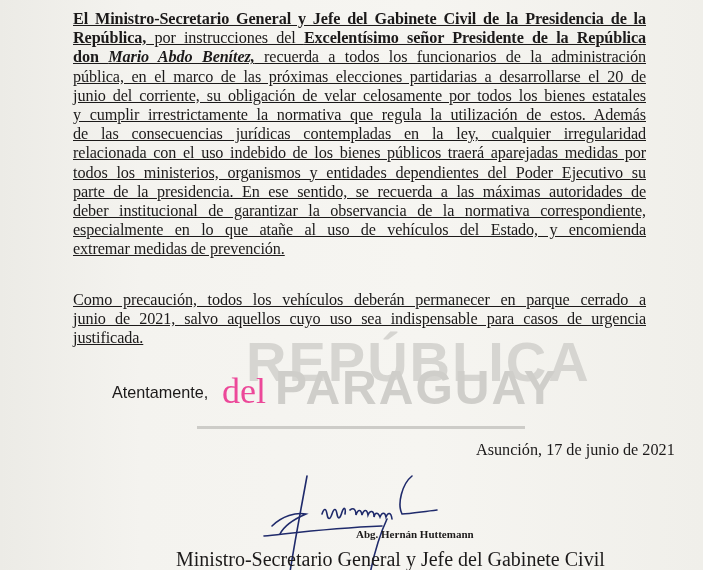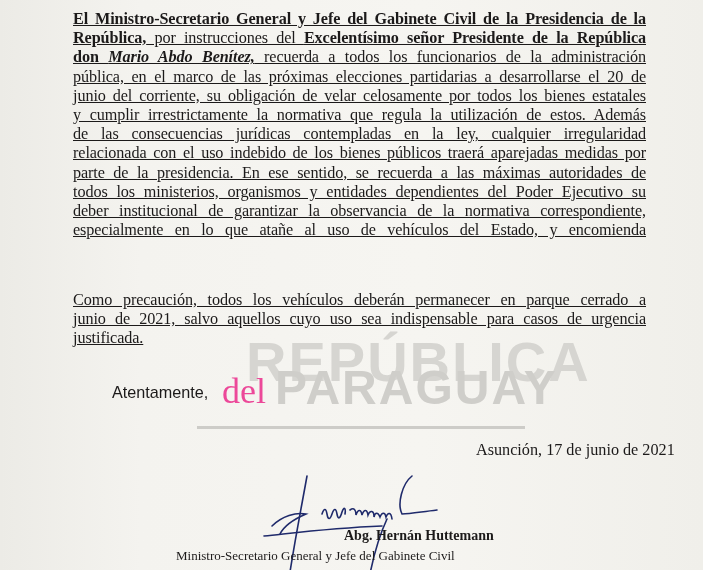--- a/index.html
+++ b/index.html
@@ -24,46 +24,47 @@
   .line.last { text-align-last:left; }
   .watermark { position:absolute; color:#d3d2ce; pointer-events:none; }
   .wm-presidencia { left:272px; top:250px; font-family:"Liberation Serif", serif; font-size:34px; color:#dcdbd7; }
   .wm-republica { left:246px; top:313px; font-family:"Liberation Sans", sans-serif; font-weight:bold; font-size:56px; letter-spacing:2px; color:#d6d5d1;margin-top:16px; }
   .wm-del { left:222px; top:370px; font-family:"Liberation Serif", serif; font-size:36px; color:#ec4899; }
   .wm-paraguay { left:275px; top:360px; font-family:"Liberation Sans", sans-serif; font-weight:bold; font-size:48px; letter-spacing:2px; color:#cfceca; }
   .wm-rule { position:absolute; left:197px; top:426px; width:328px; height:3px; background:#cdccc8; }
   .closing { position:absolute; left:112px; top:383px; font-size:16.2px; font-family:Liberation Sans, sans-serif; }
   .date { position:absolute; left:476px; top:441px; font-size:16.2px; font-family:"Liberation Serif", serif; }
   .signature { position:absolute; left:262px; top:474px; width:190px; height:100px; }
-  .signer-name { position:absolute; left:300px; top:528px; font-size:14px; font-weight:bold; font-family:"Liberation Serif", serif;padding-left:44px; }
-  .signer-title { position:absolute; left:176px; top:548px; font-size:13px; font-family:"Liberation Serif", serif; }
+  .signer-name { position:absolute; left:312px; top:528px; font-size:11px; font-weight:bold; font-family:"Liberation Serif", serif;padding-left:44px; }
+  .signer-title { position:absolute; left:176px; top:548px; font-size:20px; font-family:"Liberation Serif", serif; }
 </style>
 </head>
 <body>
 
 <div class="page">
 
   <div class="watermark wm-republica">REPÚBLICA</div>
   <div class="watermark wm-del">del</div>
   <div class="watermark wm-paraguay">PARAGUAY</div>
   <div class="wm-rule"></div>
 
   <div class="text-block p1">
       <span class="line"><span class="b">El Ministro-Secretario General y Jefe del Gabinete Civil de la Presidencia de la</span></span>
       <span class="line"><span class="b">República,</span><span> por instrucciones del </span><span class="b">Excelentísimo señor Presidente de la República</span></span>
       <span class="line"><span class="b">don </span><span class="b i">Mario Abdo Benítez,</span><span> recuerda a todos los funcionarios de la administración</span></span>
       <span class="line"><span>pública, en el marco de las próximas elecciones partidarias a desarrollarse el 20 de</span></span>
       <span class="line"><span>junio del corriente, su obligación de velar celosamente por todos los bienes estatales</span></span>
       <span class="line"><span>y cumplir irrestrictamente la normativa que regula la utilización de estos. Además</span></span>
       <span class="line"><span>de las consecuencias jurídicas contempladas en la ley, cualquier irregularidad</span></span>
       <span class="line"><span>relacionada con el uso indebido de los bienes públicos traerá aparejadas medidas por</span></span>
+      <span class="line"><span>todos los ministerios, organismos y entidades dependientes del Poder Ejecutivo su</span></span>
       <span class="line"><span>parte de la presidencia. En ese sentido, se recuerda a las máximas autoridades de</span></span>
-      <span class="line"><span>todos los ministerios, organismos y entidades dependientes del Poder Ejecutivo su</span></span>
       <span class="line"><span>deber institucional de garantizar la observancia de la normativa correspondiente,</span></span>
       <span class="line"><span>especialmente en lo que atañe al uso de vehículos del Estado, y encomienda</span></span>
+      <span class="line last"><span>extremar medidas de prevención.</span></span>
     </div>
   <div class="text-block p2">
       <span class="line"><span>Como precaución, todos los vehículos deberán permanecer en parque cerrado a</span></span>
       <span class="line"><span>junio de 2021, salvo aquellos cuyo uso sea indispensable para casos de urgencia</span></span>
       <span class="line last"><span>justificada.</span></span>
     </div>
 
   <div class="closing">Atentamente,</div>
   <div class="date">Asunción, 17 de junio de 2021</div>
 

